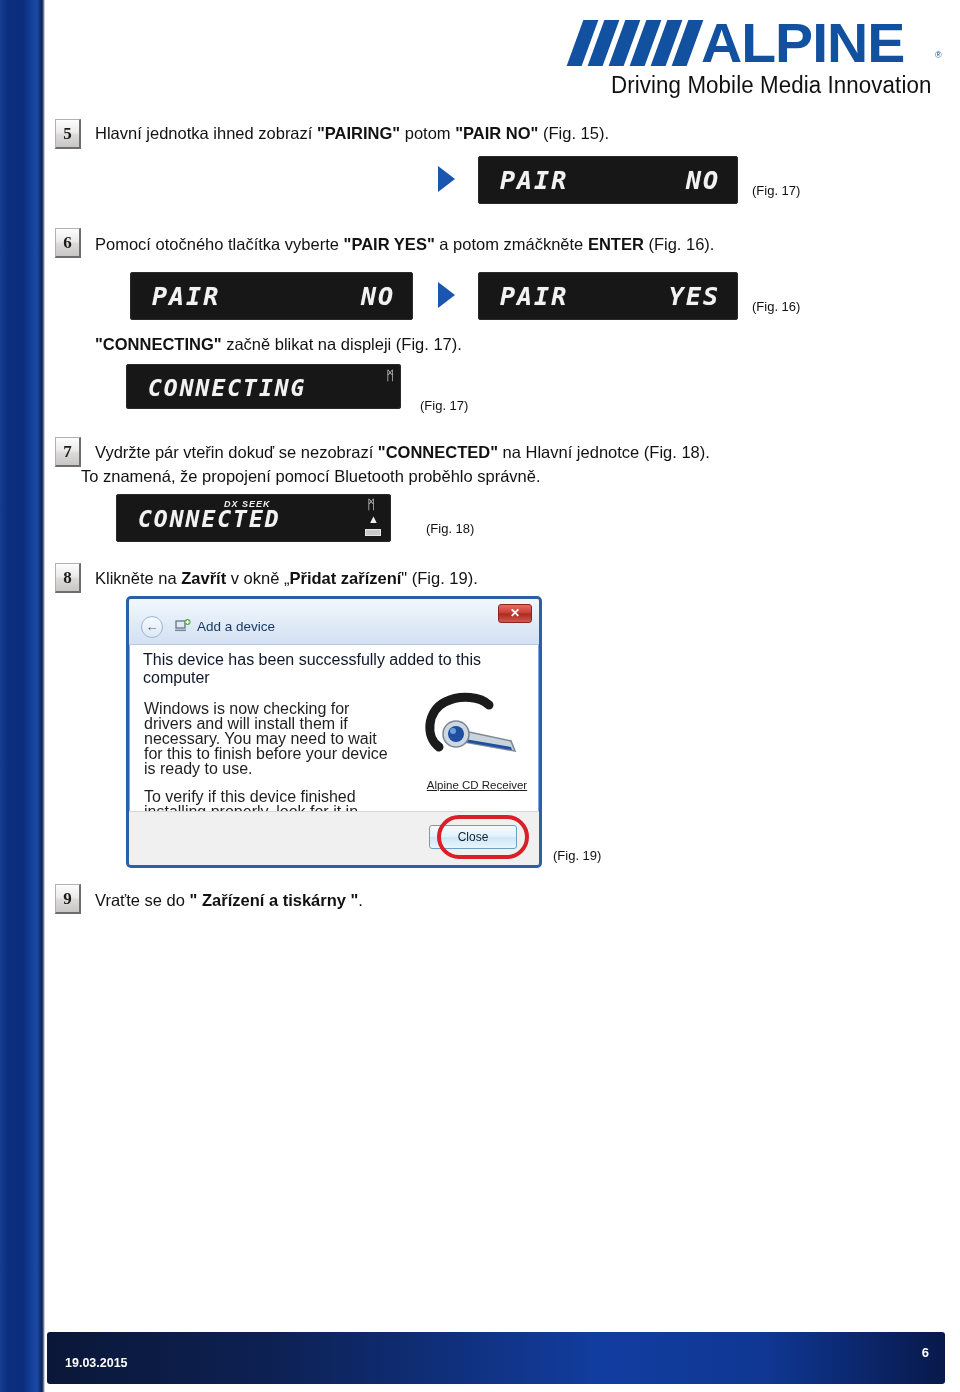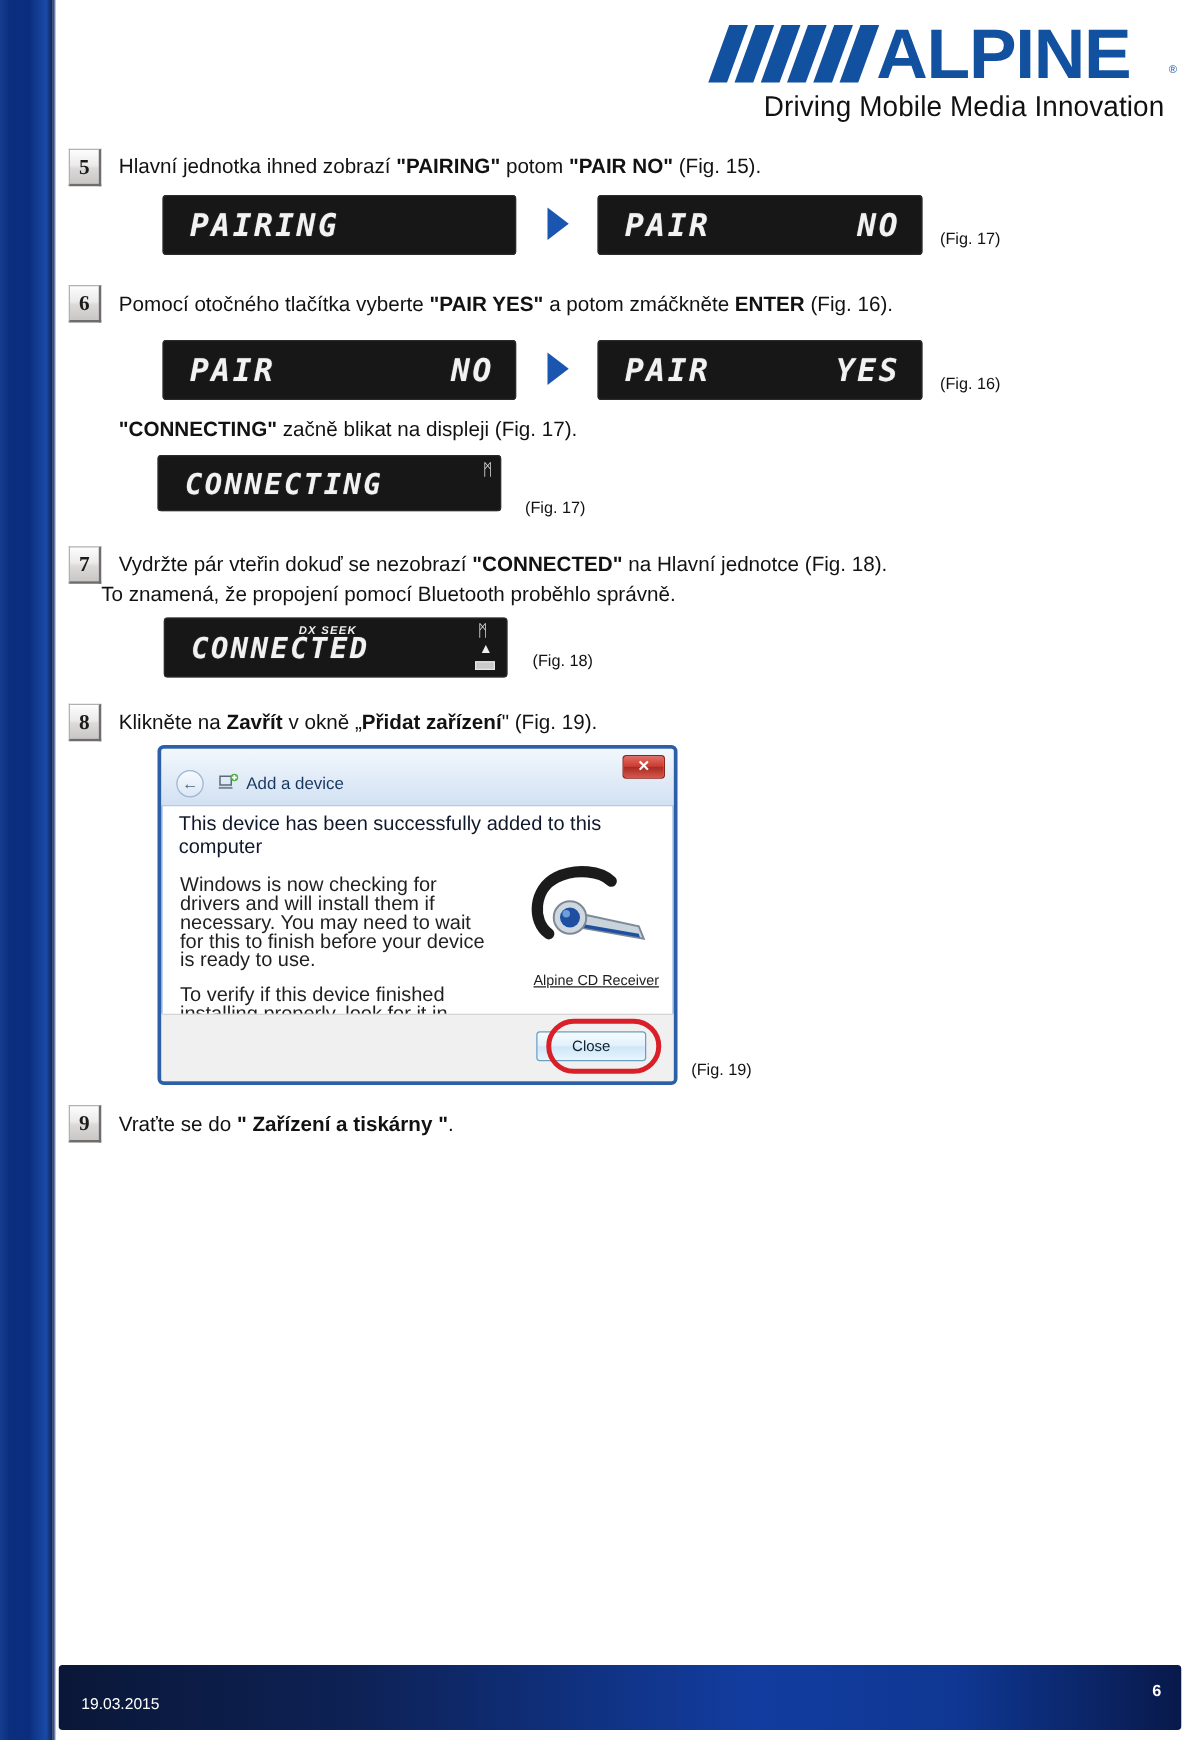--- a/index.html
+++ b/index.html
@@ -230,21 +230,21 @@
 
   
   #footer-bar {
     position:absolute; left:47px; top:1332px;
     width:898px; height:52px;
     background:linear-gradient(to right,#0a1738 0%,#0d2154 26%,#123da0 62%,#0f3793 80%,#08194a 100%);
     border-radius:3px;
   }
   #footer-date {
     position:absolute; left:18px; top:24px;
-    color:#ffffff; font-size:12.5px; font-weight:normal;
+    color:#ffffff; font-size:12.5px; font-weight:bold;
   }
   #footer-page {
     position:absolute; right:16px; top:13px;
     color:#ffffff; font-size:13px; font-weight:bold;
   }
 </style>
 </head>
 <body>
 
 <div id="left-bar"></div>
@@ -264,23 +264,20 @@
     <div id="reg-mark">®</div>
   </div>
   <div id="tagline">Driving Mobile Media Innovation</div>
 </div>
 
 <div id="content">
 
   <div class="step-badge" style="left:55px; top:119px;">5</div>
   <div class="step-text" style="left:95px; top:122px;">Hlavní jednotka ihned zobrazí <b>"PAIRING"</b> potom <b>"PAIR NO"</b> (Fig. 15).</div>
 
-  <div class="lcd" style="left:130px; top:156px; width:283px; height:48px;">
-    <div class="lcd-text lcd-left" style="top:10px; font-size:25px;">PAIRING</div>
-  </div>
   <div class="arrow-blue" style="left:438px; top:166px;"></div>
   <div class="lcd" style="left:478px; top:156px; width:260px; height:48px;">
     <div class="lcd-text lcd-left" style="top:10px; font-size:25px;">PAIR</div>
     <div class="lcd-text lcd-right" style="top:10px; font-size:25px;">NO</div>
   </div>
   <div class="fig-label" style="left:752px; top:183px;">(Fig. 17)</div>
 
   <div class="step-badge" style="left:55px; top:228px;">6</div>
   <div class="step-text" style="left:95px; top:233px;">Pomocí otočného tlačítka vyberte <b>"PAIR YES"</b> a potom zmáčkněte <b>ENTER</b> (Fig. 16).</div>
 
@@ -300,21 +297,21 @@
   <div class="lcd" style="left:126px; top:364px; width:275px; height:45px;">
     <div class="lcd-text lcd-left" style="top:11px; font-size:23px;">CONNECTING</div>
     <div class="bt-icon" style="right:7px; top:5px;">ᛗ</div>
   </div>
   <div class="fig-label" style="left:420px; top:398px;">(Fig. 17)</div>
 
   <div class="step-badge" style="left:55px; top:437px;">7</div>
   <div class="step-text" style="left:95px; top:441px;">Vydržte pár vteřin dokuď se nezobrazí <b>"CONNECTED"</b> na Hlavní jednotce (Fig. 18).</div>
   <div class="step-text" style="left:81px; top:465px;">To znamená, že propojení pomocí Bluetooth proběhlo správně.</div>
 
-  <div class="lcd" style="left:131px; top:494px; width:275px; height:48px;">
+  <div class="lcd" style="left:116px; top:494px; width:275px; height:48px;">
     <div class="dxseek" style="left:108px; top:5px;">DX SEEK</div>
     <div class="lcd-text lcd-left" style="top:12px; font-size:23px;">CONNECTED</div>
     <div class="bt-icon" style="right:16px; top:4px;">ᛗ</div>
     <div class="sig-icon" style="right:12px; top:20px;">▲</div>
     <div class="batt-icon" style="right:10px; top:35px;"></div>
   </div>
   <div class="fig-label" style="left:426px; top:521px;">(Fig. 18)</div>
 
   <div class="step-badge" style="left:55px; top:563px;">8</div>
   <div class="step-text" style="left:95px; top:567px;">Klikněte na <b>Zavřít</b> v okně „<b>Přidat zařízení</b>" (Fig. 19).</div>

